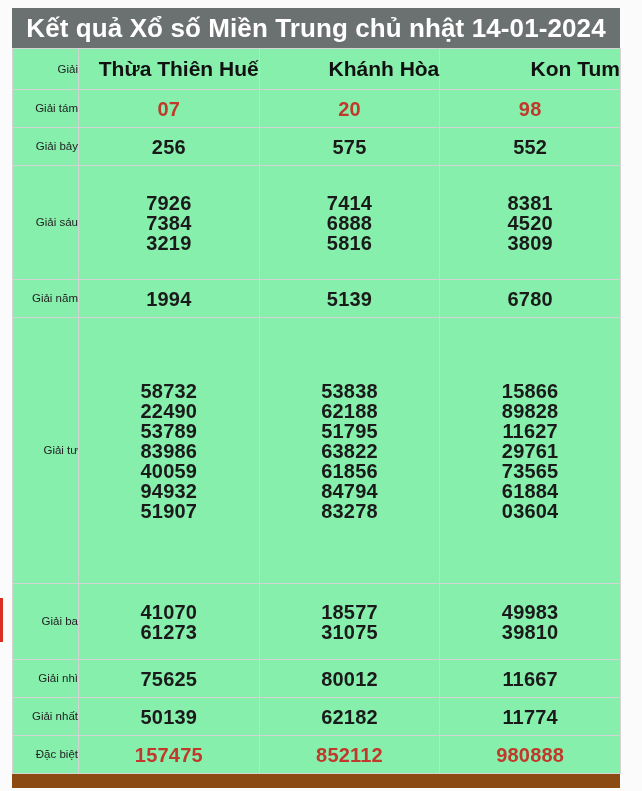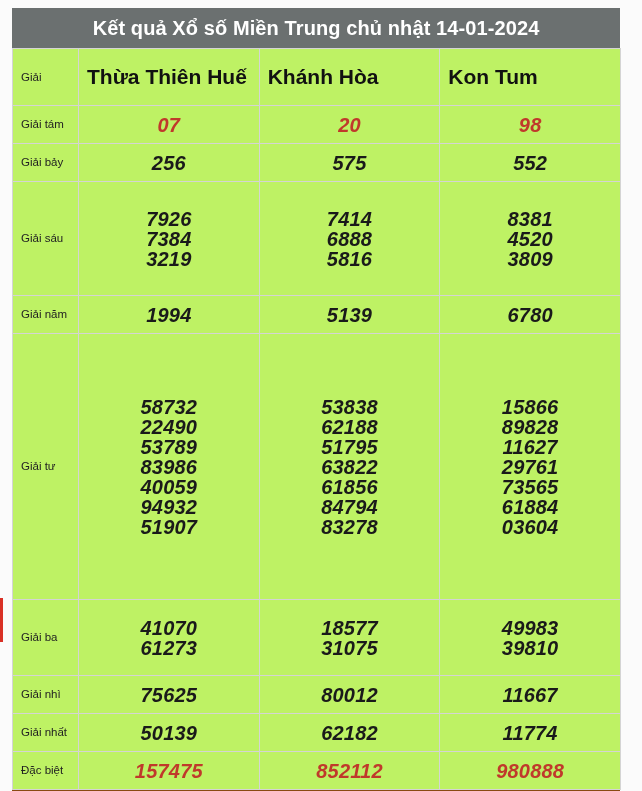--- a/index.html
+++ b/index.html
@@ -24,43 +24,43 @@
     position: absolute;
     left: 12px;
     top: 8px;
     width: 608px;
     background: #ffffff;
   }
   .title-bar {
     background: #6b7070;
     color: #ffffff;
     text-align: center;
-    font-size: 20px;
+    font-size: 26px;
     font-weight: bold;
     height: 40px;
     line-height: 40px;
     letter-spacing: 0.1px;
     white-space: nowrap;
     overflow: hidden;
   }
   table.lotto {
     border-collapse: collapse;
     width: 608px;
     table-layout: fixed;
     background: #ffffff;
   }
   table.lotto col.c-label { width: 66px; }
   table.lotto col.c-prov  { width: 180.66px; }
 
   table.lotto th, table.lotto td {
     border: 1px solid #d4d4d4;
-    padding: 8px;
-    text-align: left;
+    padding: 0;
+    text-align: right;
     vertical-align: middle;
-    background: #bef264;
+    background: #86efac;
   }
   th.prize-head {
     font-size: 11.5px;
     font-weight: normal;
     color: #222222;
     height: 40px;
   }
   th.prov-head {
     font-size: 21px;
     font-weight: bold;
@@ -89,21 +89,20 @@
   .stack {
     display: flex;
     flex-direction: column;
     justify-content: space-around;
     align-items: center;
     height: 100%;
   }
   .stack > span {
     display: block;
     line-height: 1;
-    font-style: italic;
   }
   .bottom-bar {
     height: 14px;
     background: #8a4a12;
     width: 608px;
   }
   .left-red-tick {
     position: absolute;
     left: 0px;
     top: 598px;

